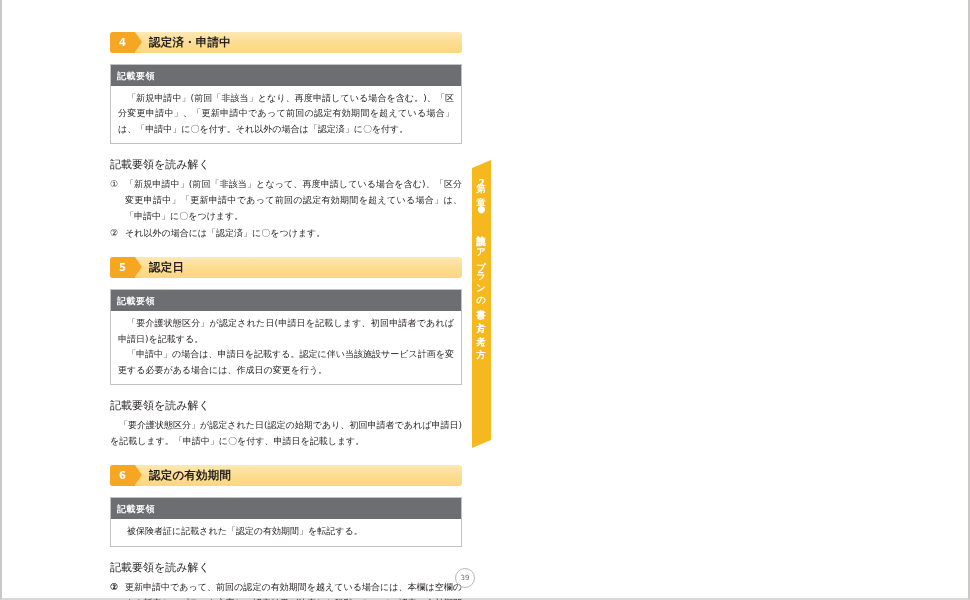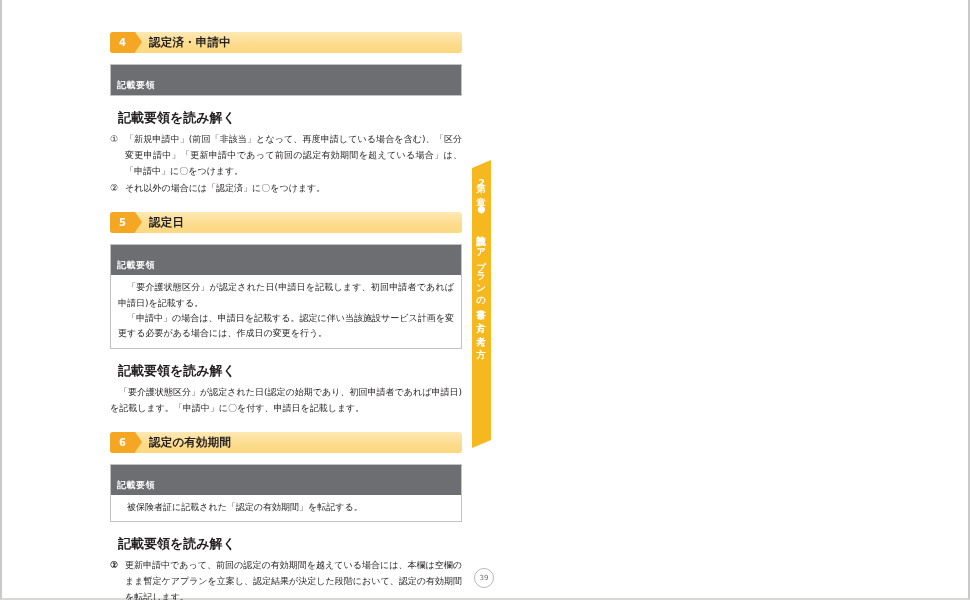--- a/index.html
+++ b/index.html
@@ -83,37 +83,37 @@
   .quote-box {
     border: 1px solid #c2c2c0;
     margin-bottom: 13px;
     background: #ffffff;
   }
   .quote-head {
     background: #6d6e71;
     color: #ffffff;
     font-size: 9px;
     font-weight: bold;
-    padding: 14px 6px 3px 6px;
+    padding: 5px 6px 3px 6px;
     letter-spacing: 0.5px;
   }
   .quote-body {
     padding: 5px 7px 6px 7px;
     font-size: 9px;
     line-height: 1.72;
     text-align: justify;
     color: #231f20;
   }
   .quote-body p { margin: 0; text-indent: 1em; }
 
   
   .expl-title {
-    font-size: 13px;
-    font-weight: bold;
-    margin: 0 0 4px 8px;
+    font-size: 11px;
+    font-weight: normal;
+    margin: 0 0 4px 0;
     color: #231f20;
   }
   .expl-body {
     font-size: 9px;
     line-height: 1.78;
     text-align: justify;
     margin-bottom: 16px;
   }
   .expl-body p { margin: 0; text-indent: 1em; }
   .num-list { margin: 0; padding: 0; list-style: none; }
@@ -178,37 +178,40 @@
     bottom: 12px;
     width: 18px; height: 18px;
     border: 1px solid #b9b9b7;
     border-radius: 50%;
     font-size: 7px;
     color: #6f6f6d;
     display: flex;
     align-items: center;
     justify-content: center;
   }
-  .folio-left  { left: 472px; }
+  .folio-left  { left: 453px; }
 </style>
 </head>
 <body>
 
 <div class="spread">
 
   <div class="page page-left">
     <div class="page-body-left">
 
       <div>
         <div class="sec-head">
           <div class="sec-num">4</div>
           <div class="sec-title">認定済・申請中</div>
         </div>
         <div class="quote-box">
           <div class="quote-head">記載要領</div>
+          <div class="quote-body">
+            <p>「新規申請中」(前回「非該当」となり、再度申請している場合を含む。)、「区分変更申請中」、「更新申請中であって前回の認定有効期間を超えている場合」は、「申請中」に〇を付す。それ以外の場合は「認定済」に〇を付す。</p>
+          </div>
         </div>
         <div class="expl-title">記載要領を読み解く</div>
         <div class="expl-body">
           <ul class="num-list">
             <li>
               <span class="mk">①</span>
               <span>「新規申請中」(前回「非該当」となって、再度申請している場合を含む)、「区分変更申請中」「更新申請中であって前回の認定有効期間を超えている場合」は、「申請中」に〇をつけます。</span>
             </li>
             <li>
               <span class="mk">②</span>

